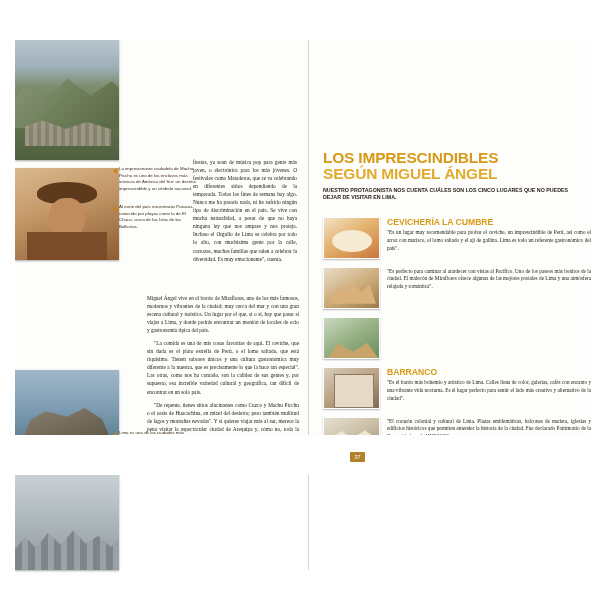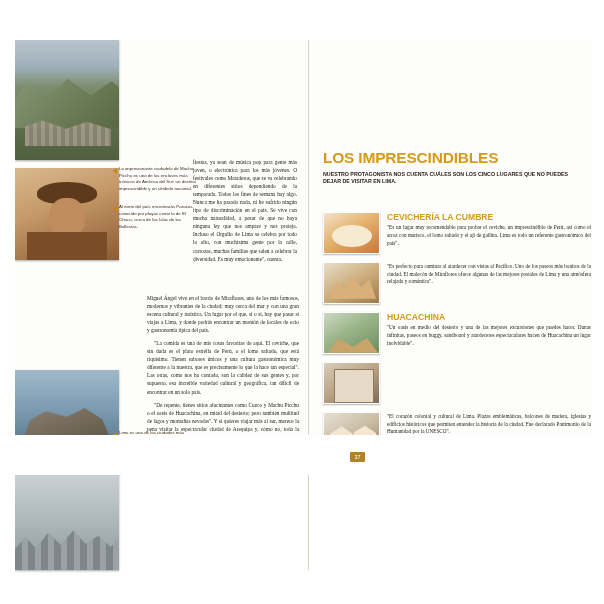--- a/index.html
+++ b/index.html
@@ -147,21 +147,21 @@
     margin-top: 5px;
     font-family: "Liberation Sans", sans-serif;
     font-weight: bold;
     font-size: 5.3px;
     line-height: 1.42;
     color: #2a2118;
     text-transform: uppercase;
     width: 262px;
   }
 
-  .items { margin-top: 26px; }
+  .items { margin-top: 15px; }
   .item {
     display: flex;
     gap: 7px;
     margin-bottom: 8px;
     align-items: flex-start;
   }
   .thumb {
     width: 57px; height: 42px;
     flex: 0 0 57px;
     border: 1px solid #ffffff;
@@ -262,20 +262,21 @@
     <p>Miguel Ángel vive en el barrio de Miraflores, uno de los más famosos, modernos y vibrantes de la ciudad; muy cerca del mar y con una gran escena cultural y turística. Un lugar por el que, sí o sí, hay que pasar si viajas a Lima, y donde podrás encontrar un montón de locales de ocio y gastronomía típica del país.</p>
     <p>"La comida es una de mis cosas favoritas de aquí. El ceviche, que sin duda es el plato estrella de Perú, o el lomo saltado, que está riquísimo. Tienen sabores únicos y una cultura gastronómica muy diferente a la nuestra, que es precisamente lo que la hace tan especial". Las otras, como nos ha contado, son la calidez de sus gentes y, por supuesto, esa increíble variedad cultural y geográfica, tan difícil de encontrar en un solo país.</p>
     <p>"De repente, tienes sitios alucinantes como Cuzco y Machu Picchu o el oasis de Huacachina, en mitad del desierto; pero también multitud de lagos y montañas nevadas". Y si quieres viajar más al sur, merece la pena visitar la espectacular ciudad de Arequipa y, cómo no, toda la parte peruana del lago Titicaca, el lago navegable más alto del mundo, con azules que te harán sentir más cerca del cielo.</p>
   </div>
 
   <div class="divider"></div>
 
   <div class="right">
     <div class="r-title">
       <div>LOS IMPRESCINDIBLES</div>
+      <div class="l2">SEGÚN MIGUEL ÁNGEL</div>
     </div>
     <div class="r-sub">NUESTRO PROTAGONISTA NOS CUENTA CUÁLES SON LOS CINCO LUGARES QUE NO PUEDES DEJAR DE VISITAR EN LIMA.</div>
 
     <div class="items">
       <div class="item">
         <div class="thumb t1"></div>
         <div class="item-body">
           <div class="item-name">CEVICHERÍA LA CUMBRE</div>
           <div class="item-text">"Es un lugar muy recomendable para probar el ceviche, un imprescindible de Perú, así como el arroz con marisco, el lomo saltado y el ají de gallina. Lima es todo un referente gastronómico del país".</div>
         </div>
@@ -283,28 +284,28 @@
 
       <div class="item">
         <div class="thumb t2"></div>
         <div class="item-body">
           <div class="item-text">"Es perfecto para caminar al atardecer con vistas al Pacífico. Uno de los paseos más bonitos de la ciudad. El malecón de Miraflores ofrece algunas de las mejores postales de Lima y una atmósfera relajada y romántica".</div>
         </div>
       </div>
 
       <div class="item">
         <div class="thumb t3"></div>
+      </div>
+
+      <div class="item">
+        <div class="thumb t4"></div>
         <div class="item-body">
-          <div class="item-name">HUACACHINA</div>
-          <div class="item-text">"Un oasis en medio del desierto y una de las mejores excursiones que puedes hacer. Dunas infinitas, paseos en buggy, sandboard y atardeceres espectaculares hacen de Huacachina un lugar inolvidable".</div>
+          <div class="item-name">BARRANCO</div>
+          <div class="item-text">"Es el barrio más bohemio y artístico de Lima. Calles llena de color, galerías, cafés con encanto y una vibrante vida nocturna. Es el lugar perfecto para sentir el lado más creativo y alternativo de la ciudad".</div>
         </div>
-      </div>
-
-      <div class="item">
-        <div class="thumb t4"></div>
       </div>
 
       <div class="item">
         <div class="thumb t5"></div>
         <div class="item-body">
           <div class="item-text">"El corazón colonial y cultural de Lima. Plazas emblemáticas, balcones de madera, iglesias y edificios históricos que permiten entender la historia de la ciudad. Fue declarado Patrimonio de la Humanidad por la UNESCO".</div>
         </div>
       </div>
     </div>
   </div>

